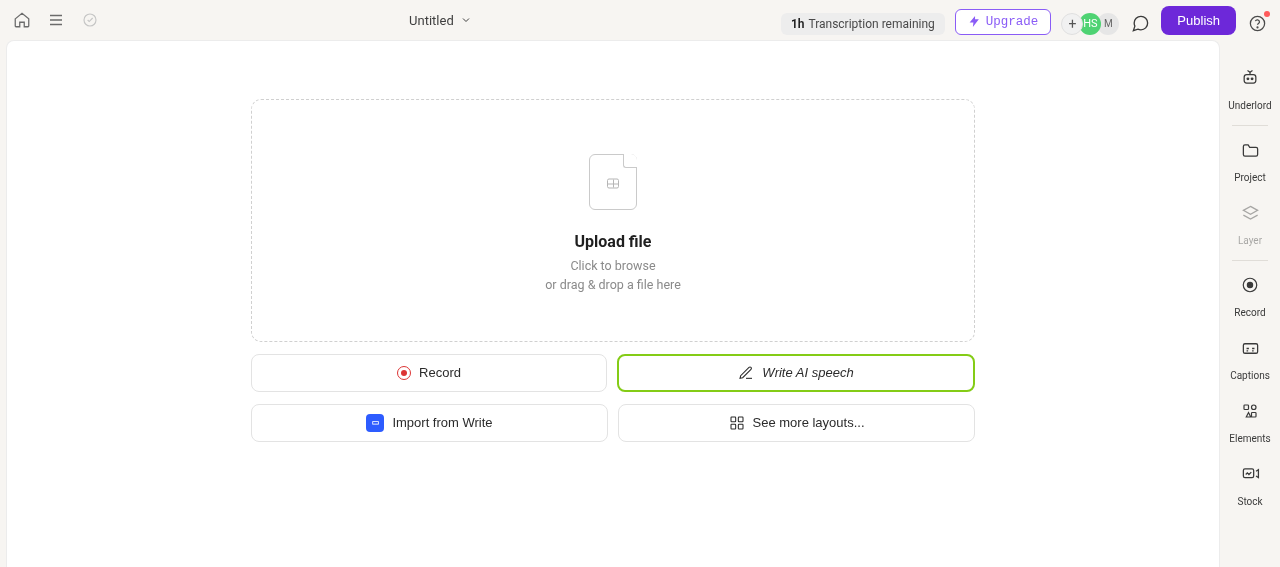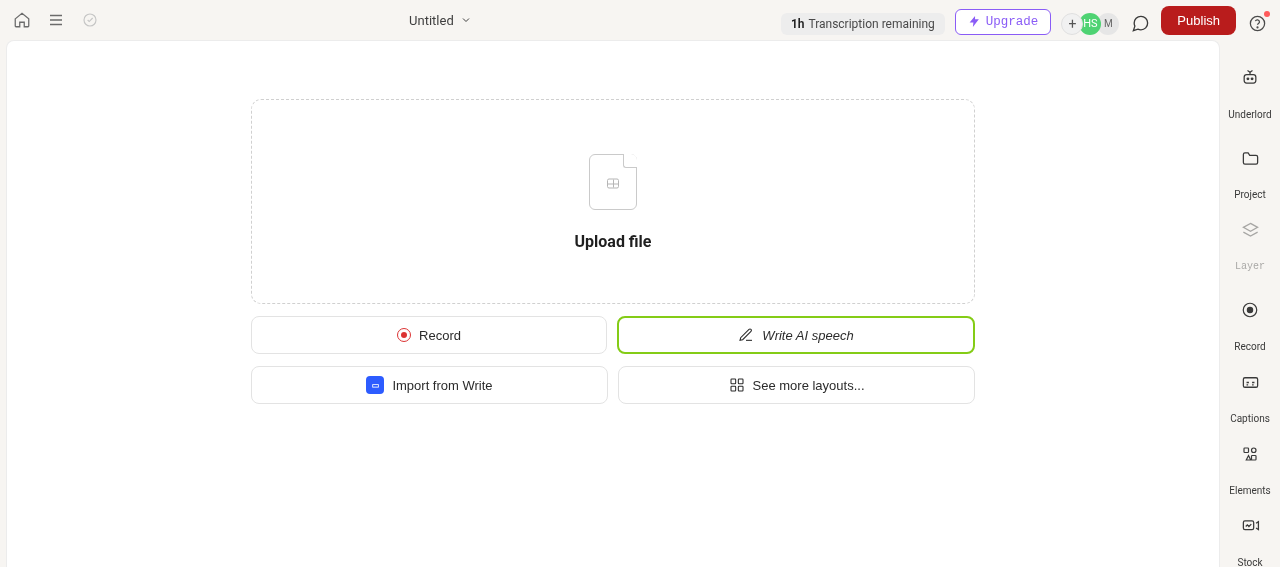--- a/index.html
+++ b/index.html
@@ -12,21 +12,21 @@
     .topbar-center { flex: 1; display: flex; align-items: center; justify-content: center; gap: 6px; color: #3f3f3f; font-size: 13px; }
     .topbar-right { display: flex; align-items: flex-end; gap: 10px; }
     .transcription-badge { display: flex; align-items: center; gap: 4px; background: #ededed; padding: 4px 10px; border-radius: 6px; font-size: 12px; color: #4a4a4a; }
     .transcription-badge b { font-weight: 600; color: #1a1a1a; }
     .upgrade-btn { display: flex; align-items: center; gap: 5px; border: 1px solid #8a5cf6; background: #fff; color: #8a5cf6; padding: 5px 12px; border-radius: 6px; font-size: 12.5px; font-weight: 500; cursor: pointer; font-family: Liberation Mono, monospace; }
     .avatar-group { display: flex; align-items: center; }
     .avatar-plus { width: 22px; height: 22px; border-radius: 50%; background: #f1f1f1; display: flex; align-items: center; justify-content: center; font-size: 14px; color: #555; margin-right: -4px; z-index: 3; border: 1px solid #e0e0e0; }
     .avatar-green { width: 22px; height: 22px; border-radius: 50%; background: #4fd373; display:flex; align-items:center; justify-content:center; color:#fff; font-size:11px; margin-right: -4px; z-index: 2; }
     .avatar-grey { width: 22px; height: 22px; border-radius: 50%; background: #e6e6e6; display: flex; align-items: center; justify-content: center; font-size: 10px; color: #666; z-index: 1; }
     .chat-icon { width: 22px; height: 22px; display: flex; align-items: center; justify-content: center; color: #3a3a3a; cursor: pointer; }
-    .publish-btn { background: #b91c1c; color: #fff; padding: 7px 16px; border-radius: 8px; font-size: 13px; font-weight: 500; border: none; cursor: pointer; }
+    .publish-btn { background: #6d28d9; color: #fff; padding: 7px 16px; border-radius: 8px; font-size: 13px; font-weight: 500; border: none; cursor: pointer; }
     .help-wrap { position: relative; }
     .help-icon { width: 22px; height: 22px; border-radius: 50%; display: flex; align-items: center; justify-content: center; color: #4a4a4a; cursor: pointer; }
     .help-dot { position: absolute; top: -2px; right: -2px; width: 6px; height: 6px; background: #ff5b5b; border-radius: 50%; }
     
     .content-wrap { display: flex; height: calc(100% - 40px); }
     .editor-area { flex: 1; background: #fff; margin: 0 0 0 0; border-radius: 8px 8px 0 0; padding: 0; overflow: visible; position: relative; border: 1px solid #ececec; border-bottom: none; margin-left: 6px;}
     .editor-inner { max-width: 640px; margin: 0 auto; padding-top: 58px; }
     .title-input-wrap { margin-left: -42px; margin-bottom: 30px; }
     .title-text { font-size: 25px; color: #a6a6a6; font-weight: 400; }
     
@@ -50,22 +50,22 @@
     .link-submit { width: 28px; height: 28px; border-radius: 50%; background: #e0e0e0; display:flex; align-items:center; justify-content:center; color:#a0a0a0; cursor:pointer; flex-shrink:0; }
     
     .btn-row { display: flex; gap: 10px; margin-top: 12px; margin-left: -42px; margin-right: -42px; width: calc(100% + 84px); }
     .action-btn { flex: 1; border: 1px solid #e3e3e3; background: #fff; border-radius: 8px; height: 38px; display: flex; align-items: center; justify-content: center; gap: 8px; font-size: 13px; color: #2b2b2b; cursor: pointer; }
     .action-btn.highlight { border: 2px solid #84cc16; font-style: italic; }
     .record-dot { width: 14px; height: 14px; border: 1.5px solid #dc3434; border-radius: 50%; display:flex; align-items:center; justify-content:center; }
     .record-dot::after { content:""; width:6px; height:6px; background:#dc3434; border-radius:50%; }
     .zoom-ico { width: 18px; height: 18px; background: #2d5cff; border-radius: 4px; display:flex; align-items:center; justify-content:center; color:#fff; font-size: 8px; font-weight:700; }
     
     .right-rail { width: 60px; background: #f7f5f2; display: flex; flex-direction: column; align-items: center; padding-top: 18px; gap: 0; }
-    .rail-item { display: flex; flex-direction: column; align-items: center; gap: 21px; padding: 10px 0; cursor: pointer; width: 100%; }
-    .rail-item.disabled { opacity: 0.42; cursor: default; font-family: Liberation Mono, monospace; }
+    .rail-item { display: flex; flex-direction: column; align-items: center; gap: 12px; padding: 10px 0; cursor: pointer; width: 100%; }
+    .rail-item.disabled { opacity: 0.42; cursor: default; }
     .rail-icon { width: 20px; height: 20px; display: flex; align-items: center; justify-content: center; color: #3a3a3a; }
     .rail-label { font-size: 10px; color: #3a3a3a; }
     .rail-divider { width: 36px; height: 1px; background: #e0ddd8; margin: 4px 0; }
 
     svg { display: block; }
   </style>
 </head>
 <body>
 
 <div class="topbar">
@@ -136,20 +136,24 @@
 
       <div class="upload-card">
         <div class="file-icon-wrap">
           <div class="file-tilt1"></div>
           <div class="file-tilt2"></div>
           <div class="file-shape"></div>
           <div class="file-corner"></div>
           <div class="file-mini"></div>
         </div>
         <div class="upload-title">Upload file</div>
+        <div class="upload-sub">
+          <span>Click to browse</span><br>
+          <span>or drag &amp; drop a file here</span>
+        </div>
       </div>
 
 
       <div class="btn-row">
         <button class="action-btn">
           <span class="record-dot"></span>
           <span>Record</span>
         </button>
         <button class="action-btn highlight">
           <svg width="16" height="16" viewBox="0 0 24 24" fill="none" stroke="currentColor" stroke-width="1.6">

